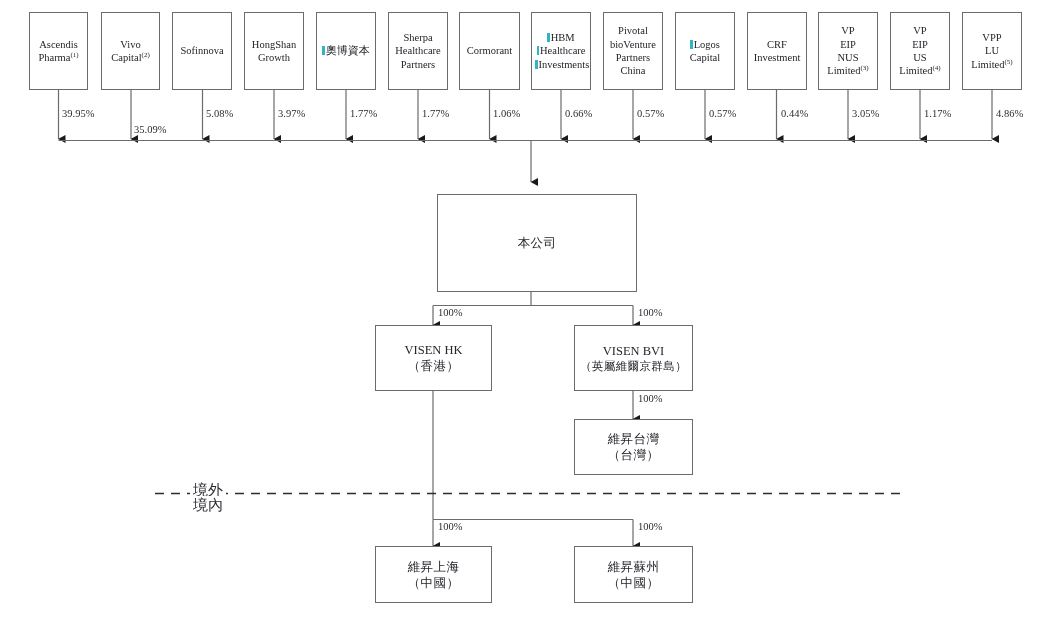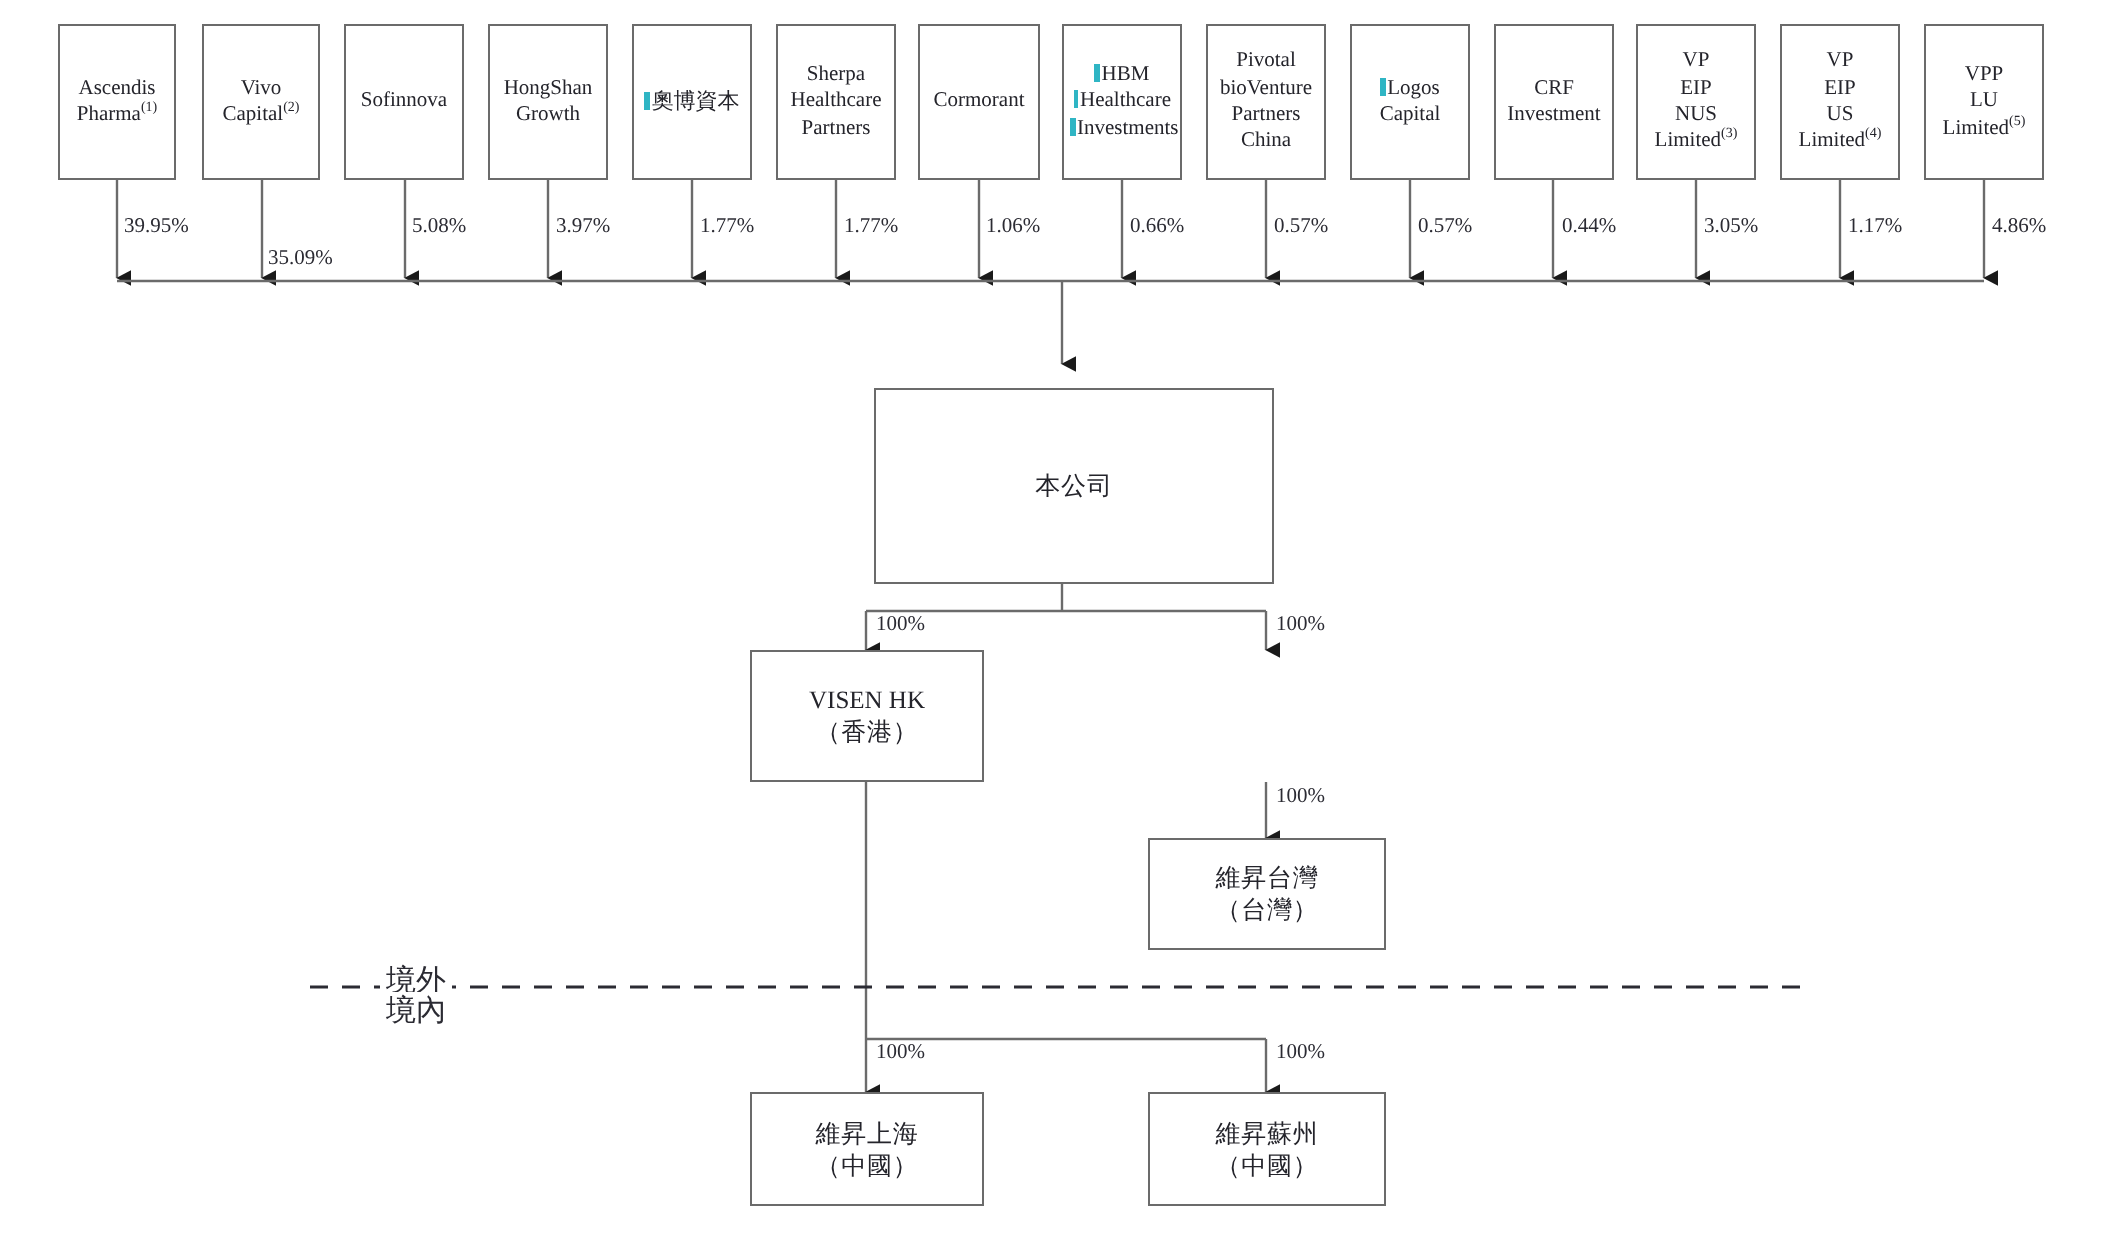--- a/index.html
+++ b/index.html
@@ -282,20 +282,26 @@
   <div class="pct100" style="left:438px;top:307px;">100%</div>
   <div class="pct100" style="left:638px;top:307px;">100%</div>
 
   <div class="node entity" style="left:375px;top:325px;width:117px;height:66px;">
     <span class="lines">
       <span class="ln">VISEN HK</span>
       <span class="ln cjk">（香港）</span>
     </span>
   </div>
 
+  <div class="node entity" style="left:574px;top:325px;width:119px;height:66px;">
+    <span class="lines">
+      <span class="ln">VISEN BVI</span>
+      <span class="ln cjk" style="font-size:11.5px;">（英屬維爾京群島）</span>
+    </span>
+  </div>
 
   <div class="pct100" style="left:638px;top:393px;">100%</div>
 
   <div class="node entity" style="left:574px;top:419px;width:119px;height:56px;">
     <span class="lines">
       <span class="ln cjk">維昇台灣</span>
       <span class="ln cjk">（台灣）</span>
     </span>
   </div>
 

